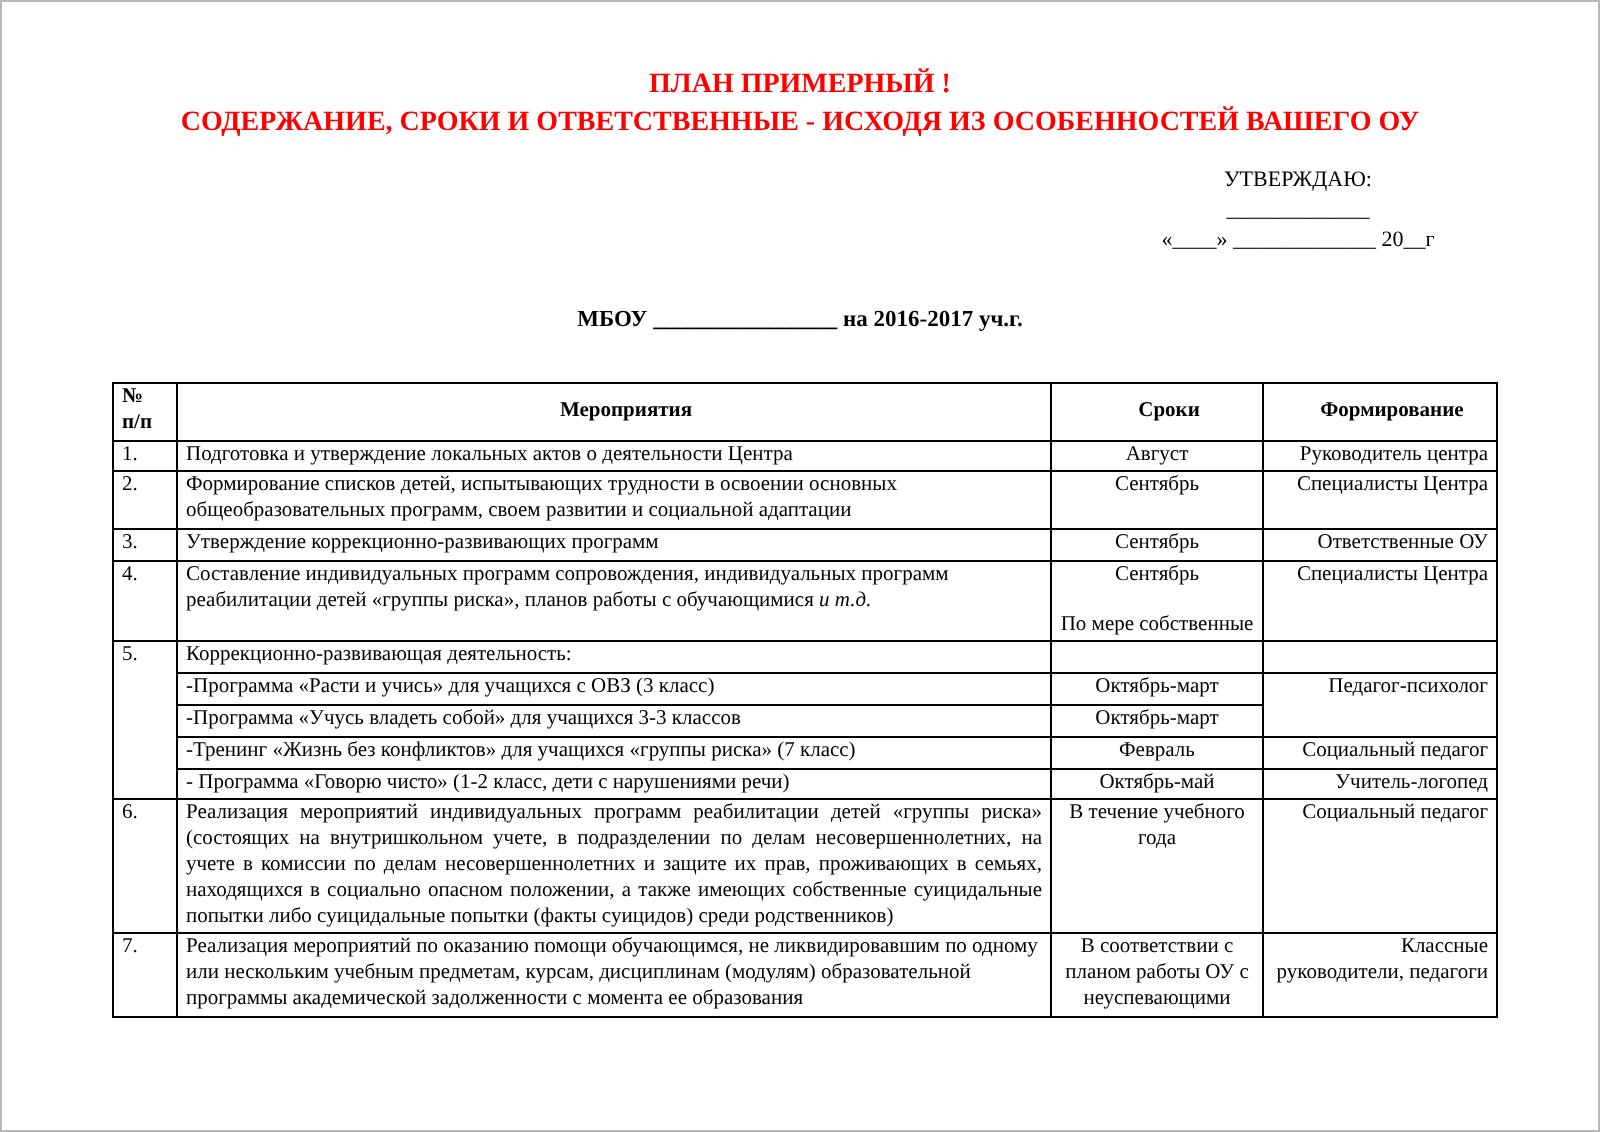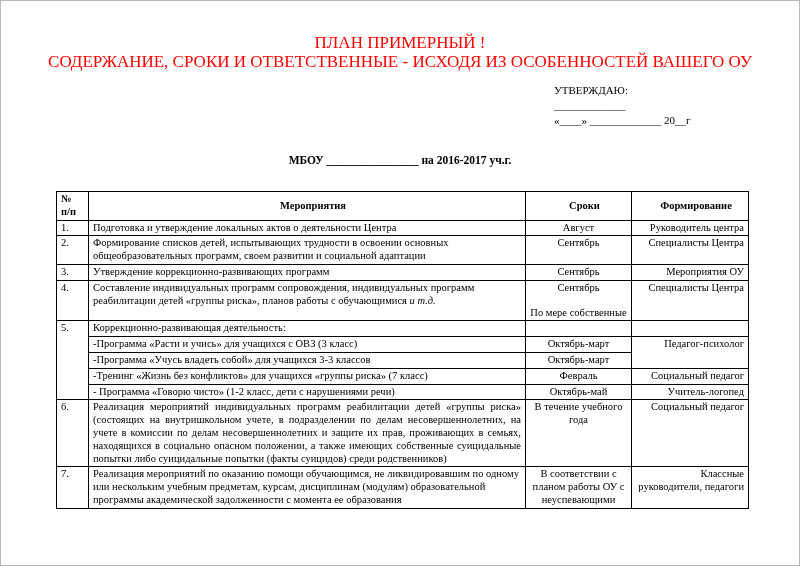--- a/index.html
+++ b/index.html
@@ -3,26 +3,26 @@
 <meta charset="utf-8">
 <style>
   * { margin:0; padding:0; box-sizing:border-box; }
   body { background:#888; font-family:"Liberation Serif", serif; }
   .page {
     position:relative; width:800px; height:566px; background:#ffffff;
     border:1px solid #b8b8b8; overflow:hidden; color:#000;
   }
   .warning {
     position:absolute; top:32px; left:0; width:100%;
-    text-align:center; font-weight:normal; font-size:17px; line-height:19px;
+    text-align:center; font-weight:bold; font-size:14px; line-height:19px;
     color:#ff0000;
   }
   .approval {
     position:absolute; top:82px; right:55px; width:190px;
-    text-align:left; font-size:11px; line-height:15px;
+    text-align:center; font-size:11px; line-height:15px;
   }
   .doc-title {
     position:absolute; top:152px; left:0; width:100%;
     text-align:center; font-weight:bold; font-size:11.5px; line-height:15px;
   }
   table.plan {
     position:absolute; top:190px; left:55px; width:692px;
     border-collapse:collapse; table-layout:fixed;
   }
   table.plan td {
@@ -83,21 +83,21 @@
       <td class="c-num">2.</td>
       <td class="c-act">Формирование списков детей, испытывающих трудности в освоении основных общеобразовательных программ, своем развитии и социальной адаптации</td>
       <td class="c-date">Сентябрь</td>
       <td class="c-resp">Специалисты Центра</td>
     </tr>
 
     <tr>
       <td class="c-num">3.</td>
       <td class="c-act">Утверждение коррекционно-развивающих программ</td>
       <td class="c-date">Сентябрь</td>
-      <td class="c-resp">Мероприятия ОУ</td>
+      <td class="c-resp">Ответственные ОУ</td>
     </tr>
 
     <tr>
       <td class="c-num">4.</td>
       <td class="c-act">
         <span>Составление индивидуальных программ сопровождения, индивидуальных программ реабилитации детей «группы риска», планов работы с обучающимися </span><i>и т.д.</i>
       </td>
       <td class="c-date">
         <div>Сентябрь</div>
         <div class="gapline"></div>

